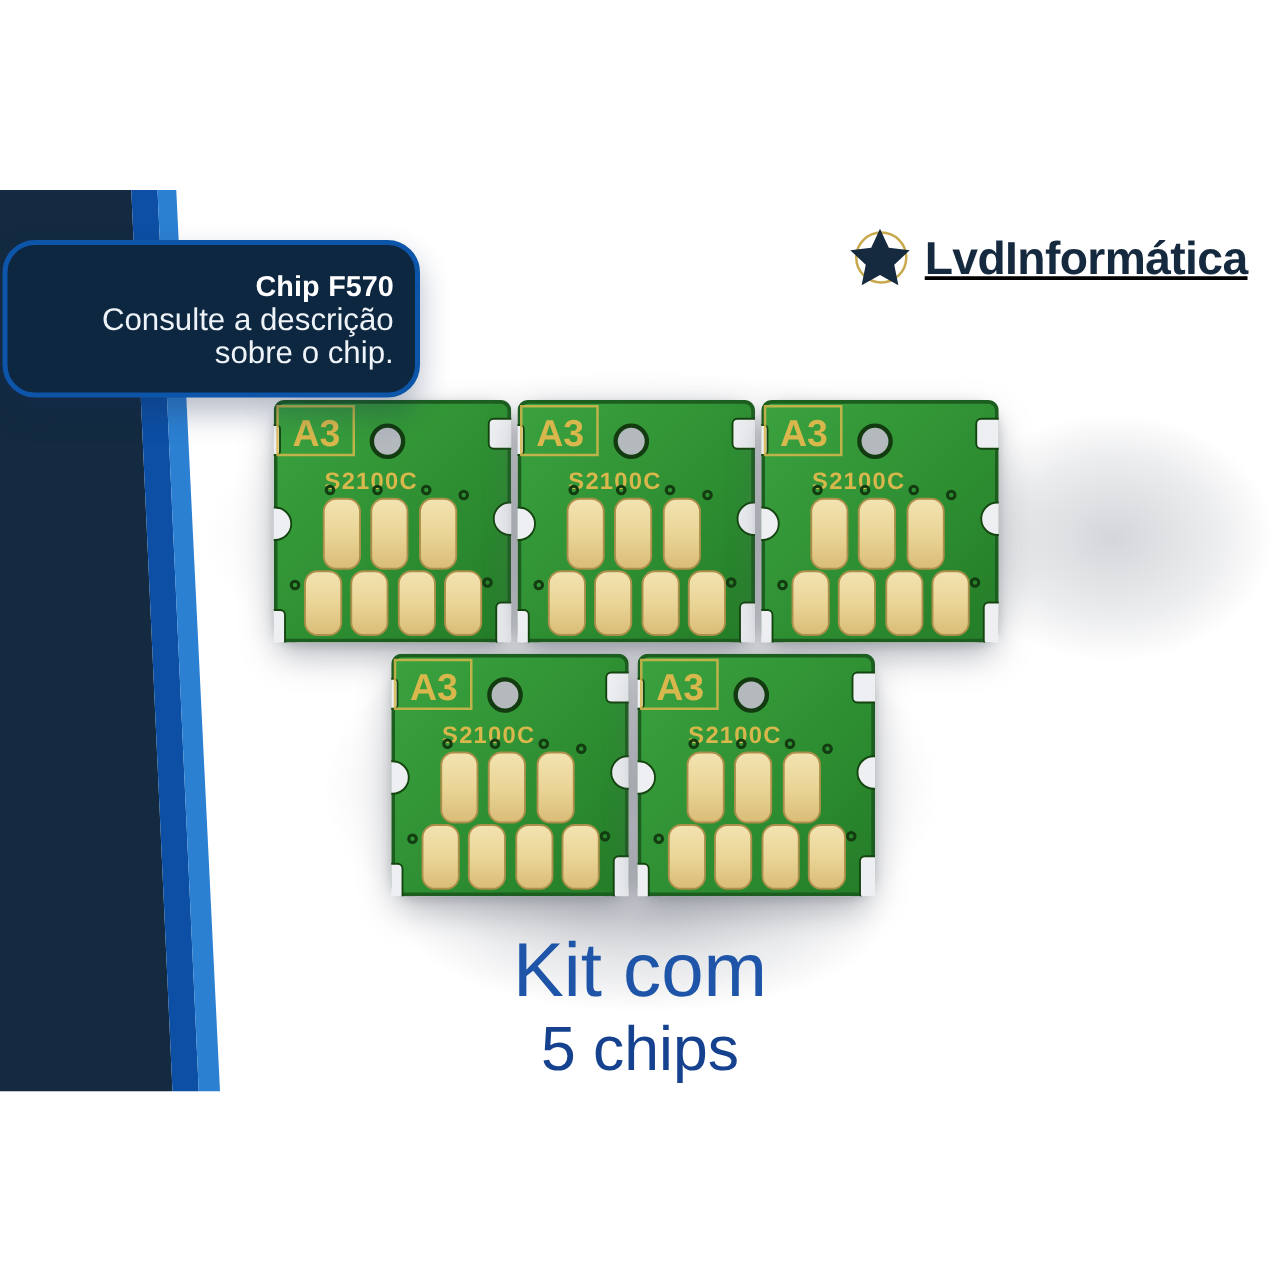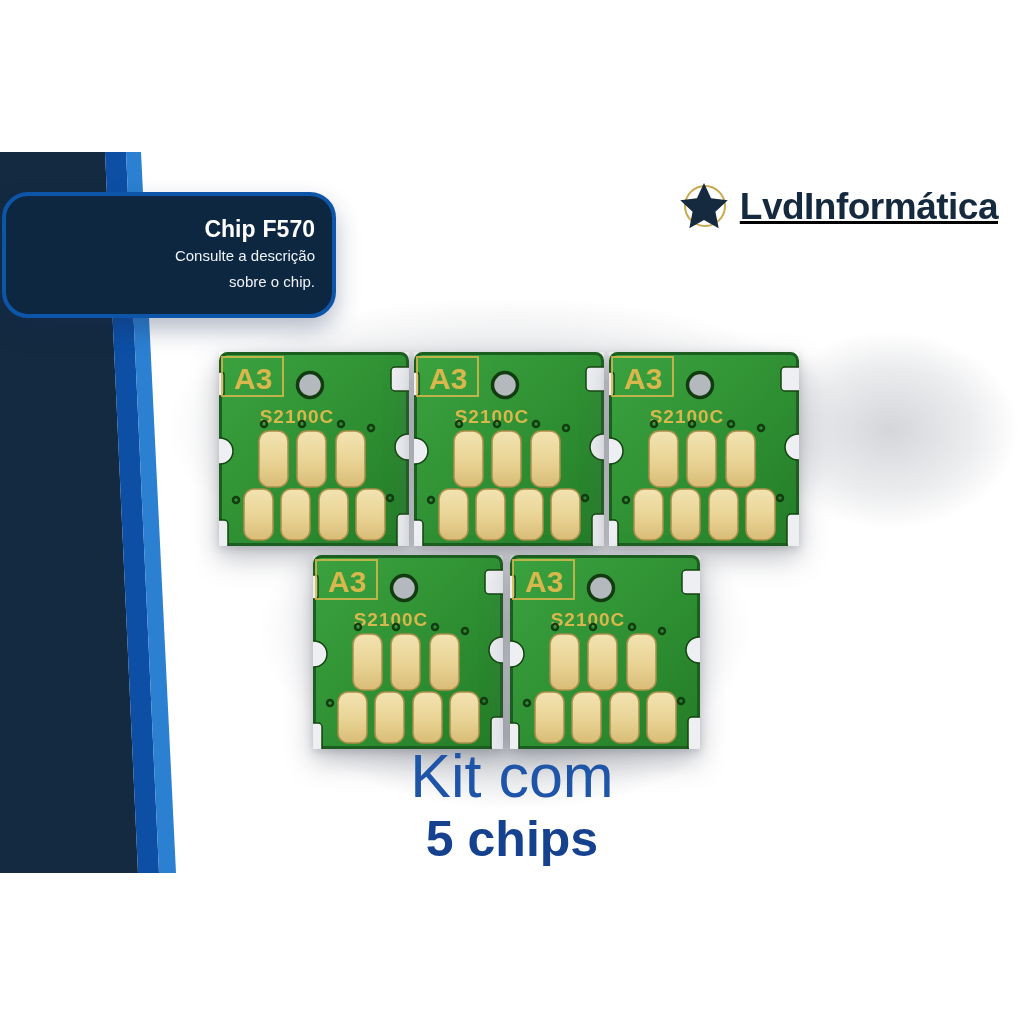--- a/index.html
+++ b/index.html
@@ -19,40 +19,40 @@
   .blob-4{left:760px;top:330px;width:260px;height:200px;}
 
   
   .badge{position:absolute;left:2px;top:192px;width:334px;height:126px;box-sizing:border-box;
          background:#0e2741;border:4px solid #0d55a8;border-radius:26px;z-index:6;
          display:flex;flex-direction:column;justify-content:center;align-items:flex-end;
          padding-right:17px;box-shadow:0 12px 24px rgba(25,45,85,.32);}
   .badge-title{color:#ffffff;font-size:23px;line-height:28px;}
   .bt-bold{font-weight:800;}
   .bt-rest{font-weight:600;margin-left:7px;}
-  .badge-line{color:#eef3f8;font-size:15px;line-height:26px;font-weight:400;}
+  .badge-line{color:#eef3f8;font-size:25px;line-height:26px;font-weight:400;}
 
   
   .logo{position:absolute;top:182px;right:26px;display:flex;align-items:center;gap:9px;z-index:6;text-decoration:underline;}
   .logo-text{color:#15293f;font-size:37px;font-weight:700;letter-spacing:-.5px;}
 
   
   #chips-layer{position:absolute;left:0;top:0;width:100%;height:100%;z-index:4;}
-  .chip{position:absolute;width:190px;height:194px;border-radius:0;
-        box-shadow:0 12px 26px rgba(95,100,112,.40),0 3px 8px rgba(95,100,112,.26);margin-top:32px;}
+  .chip{position:absolute;width:190px;height:194px;border-radius:20px;
+        box-shadow:0 12px 26px rgba(95,100,112,.40),0 3px 8px rgba(95,100,112,.26);}
   .chip svg{display:block;width:190px;height:194px;}
   .chip-a3{font-family:"Liberation Sans",sans-serif;font-size:30px;font-weight:bold;fill:#d8b74c;}
   .chip-model{font-family:"Liberation Sans",sans-serif;font-size:19px;font-weight:bold;
               fill:#d8b74c;letter-spacing:1px;}
 
   
   .footer{position:absolute;left:512px;top:746px;transform:translateX(-50%);
           text-align:center;z-index:6;white-space:nowrap;}
   .kit-line1{color:#1e55a8;font-size:61px;font-weight:500;line-height:1.0;}
-  .kit-line2{color:#15418f;font-size:50px;font-weight:700;line-height:1.0;margin-top:7px;}
+  .kit-line2{color:#15418f;font-size:50px;font-weight:400;line-height:1.0;margin-top:7px;}
 </style>
 </head>
 <body>
 
 <div class="stage">
 
   <svg class="left-band" width="210" height="1024" viewBox="0 0 210 1024">
     <polygon points="0,152 105,152 138,873 0,873" fill="#132a40"></polygon>
     <polygon points="105,152 126,152 159,873 138,873" fill="#0c4fa4"></polygon>
     <polygon points="126,152 141,152 176,873 159,873" fill="#2c80d2"></polygon>

